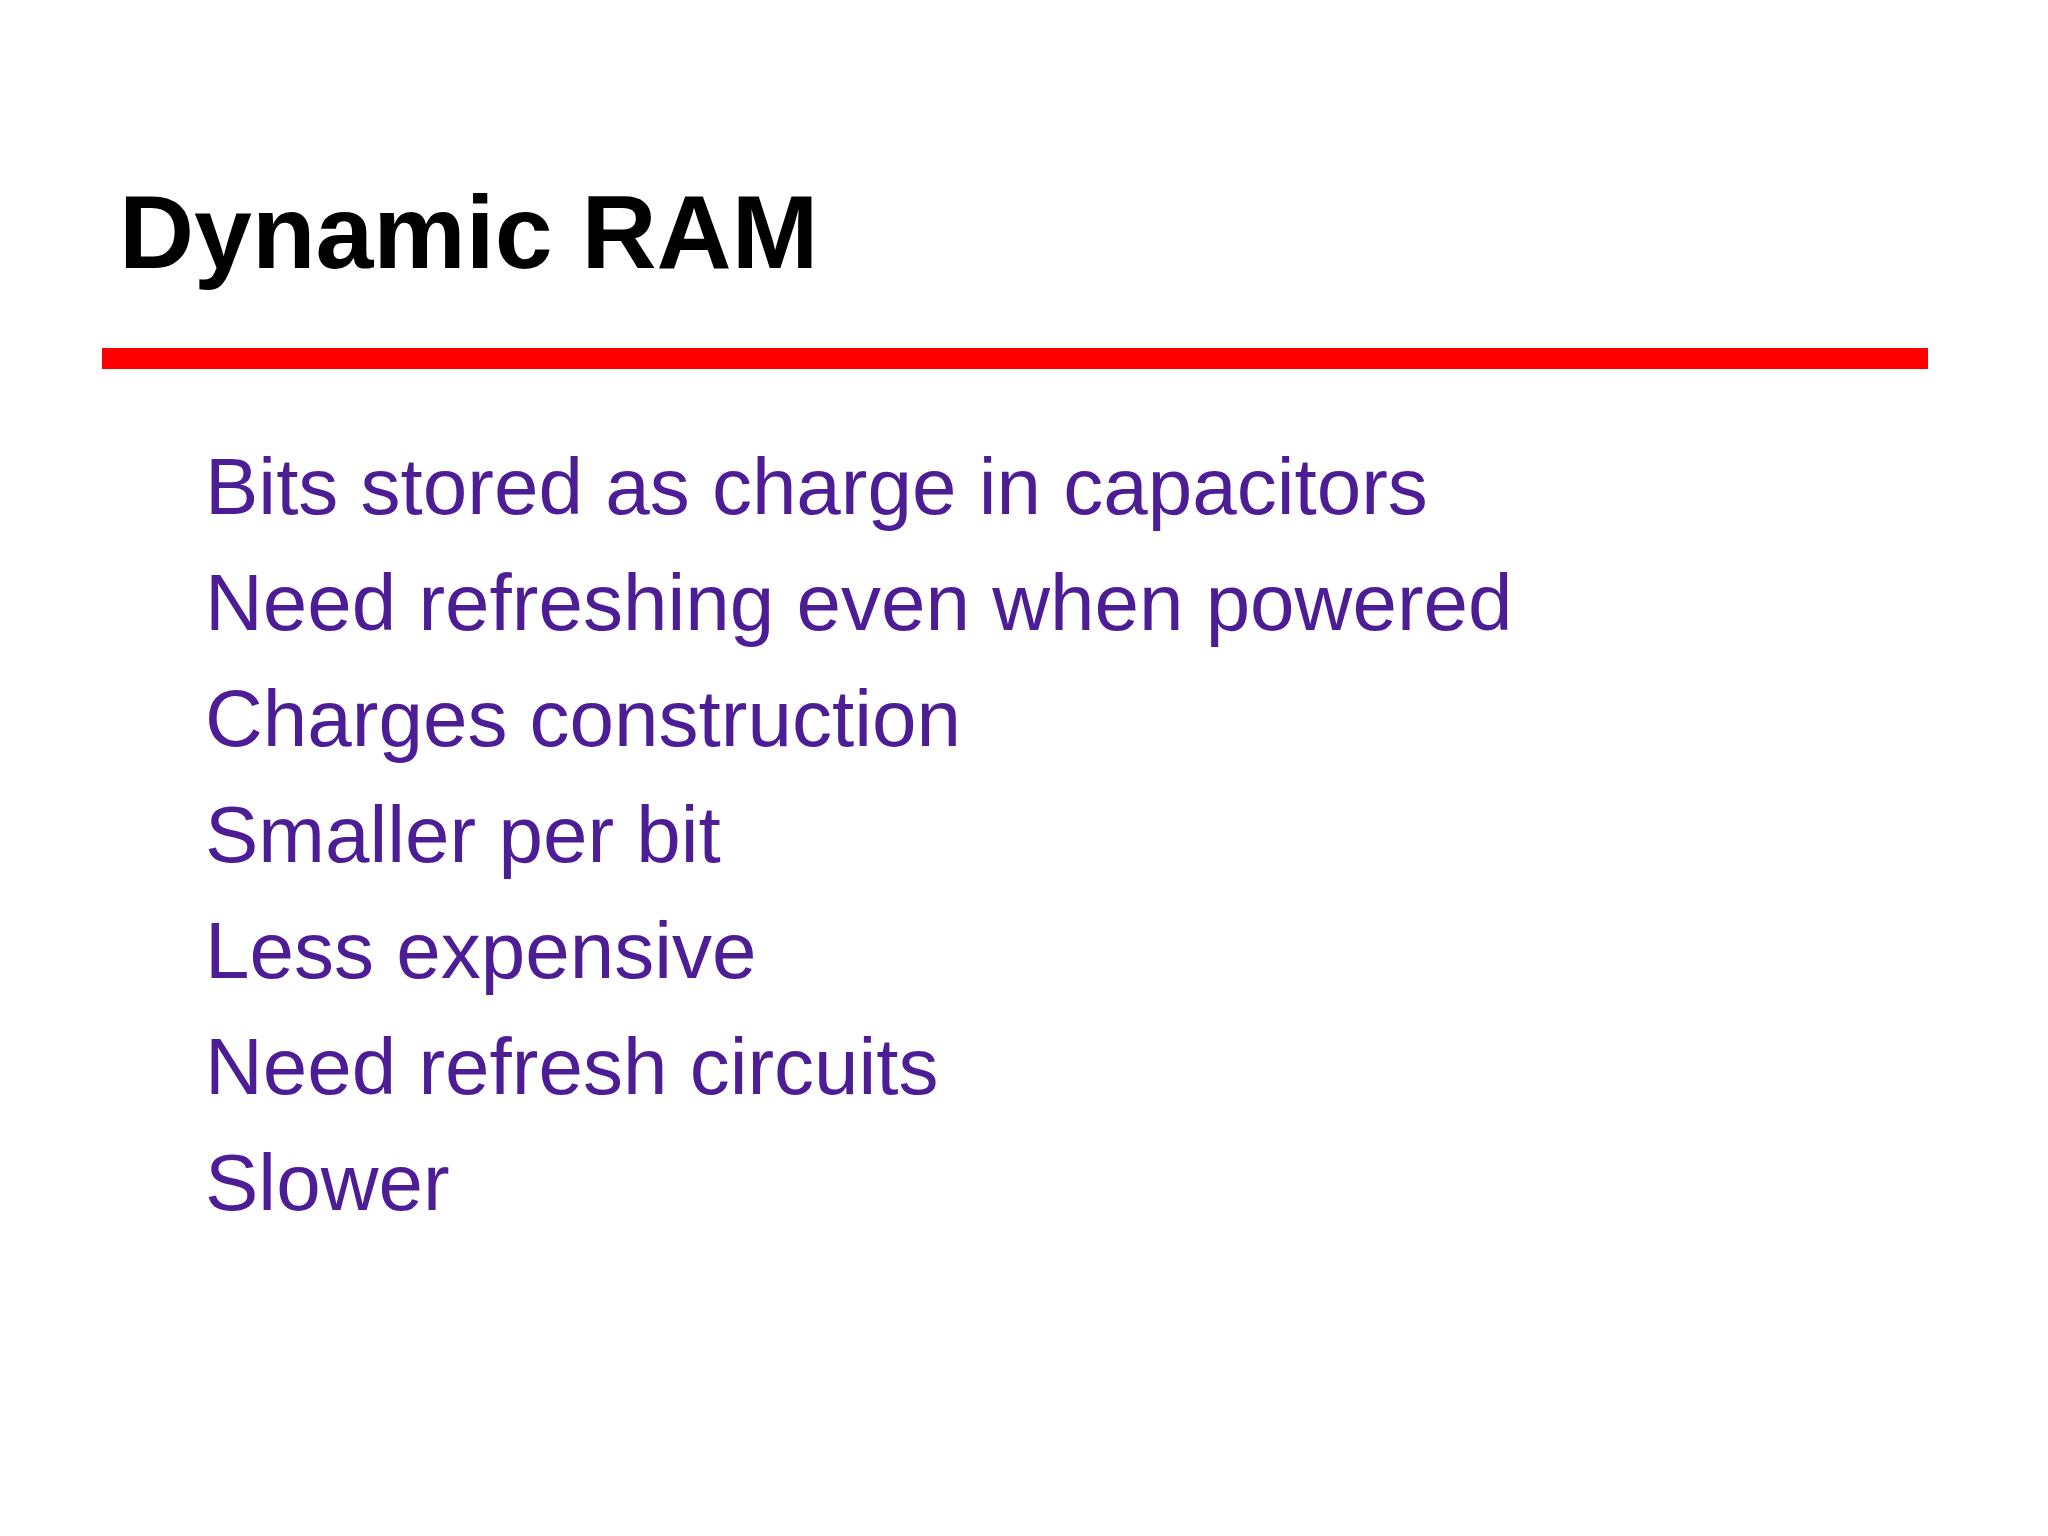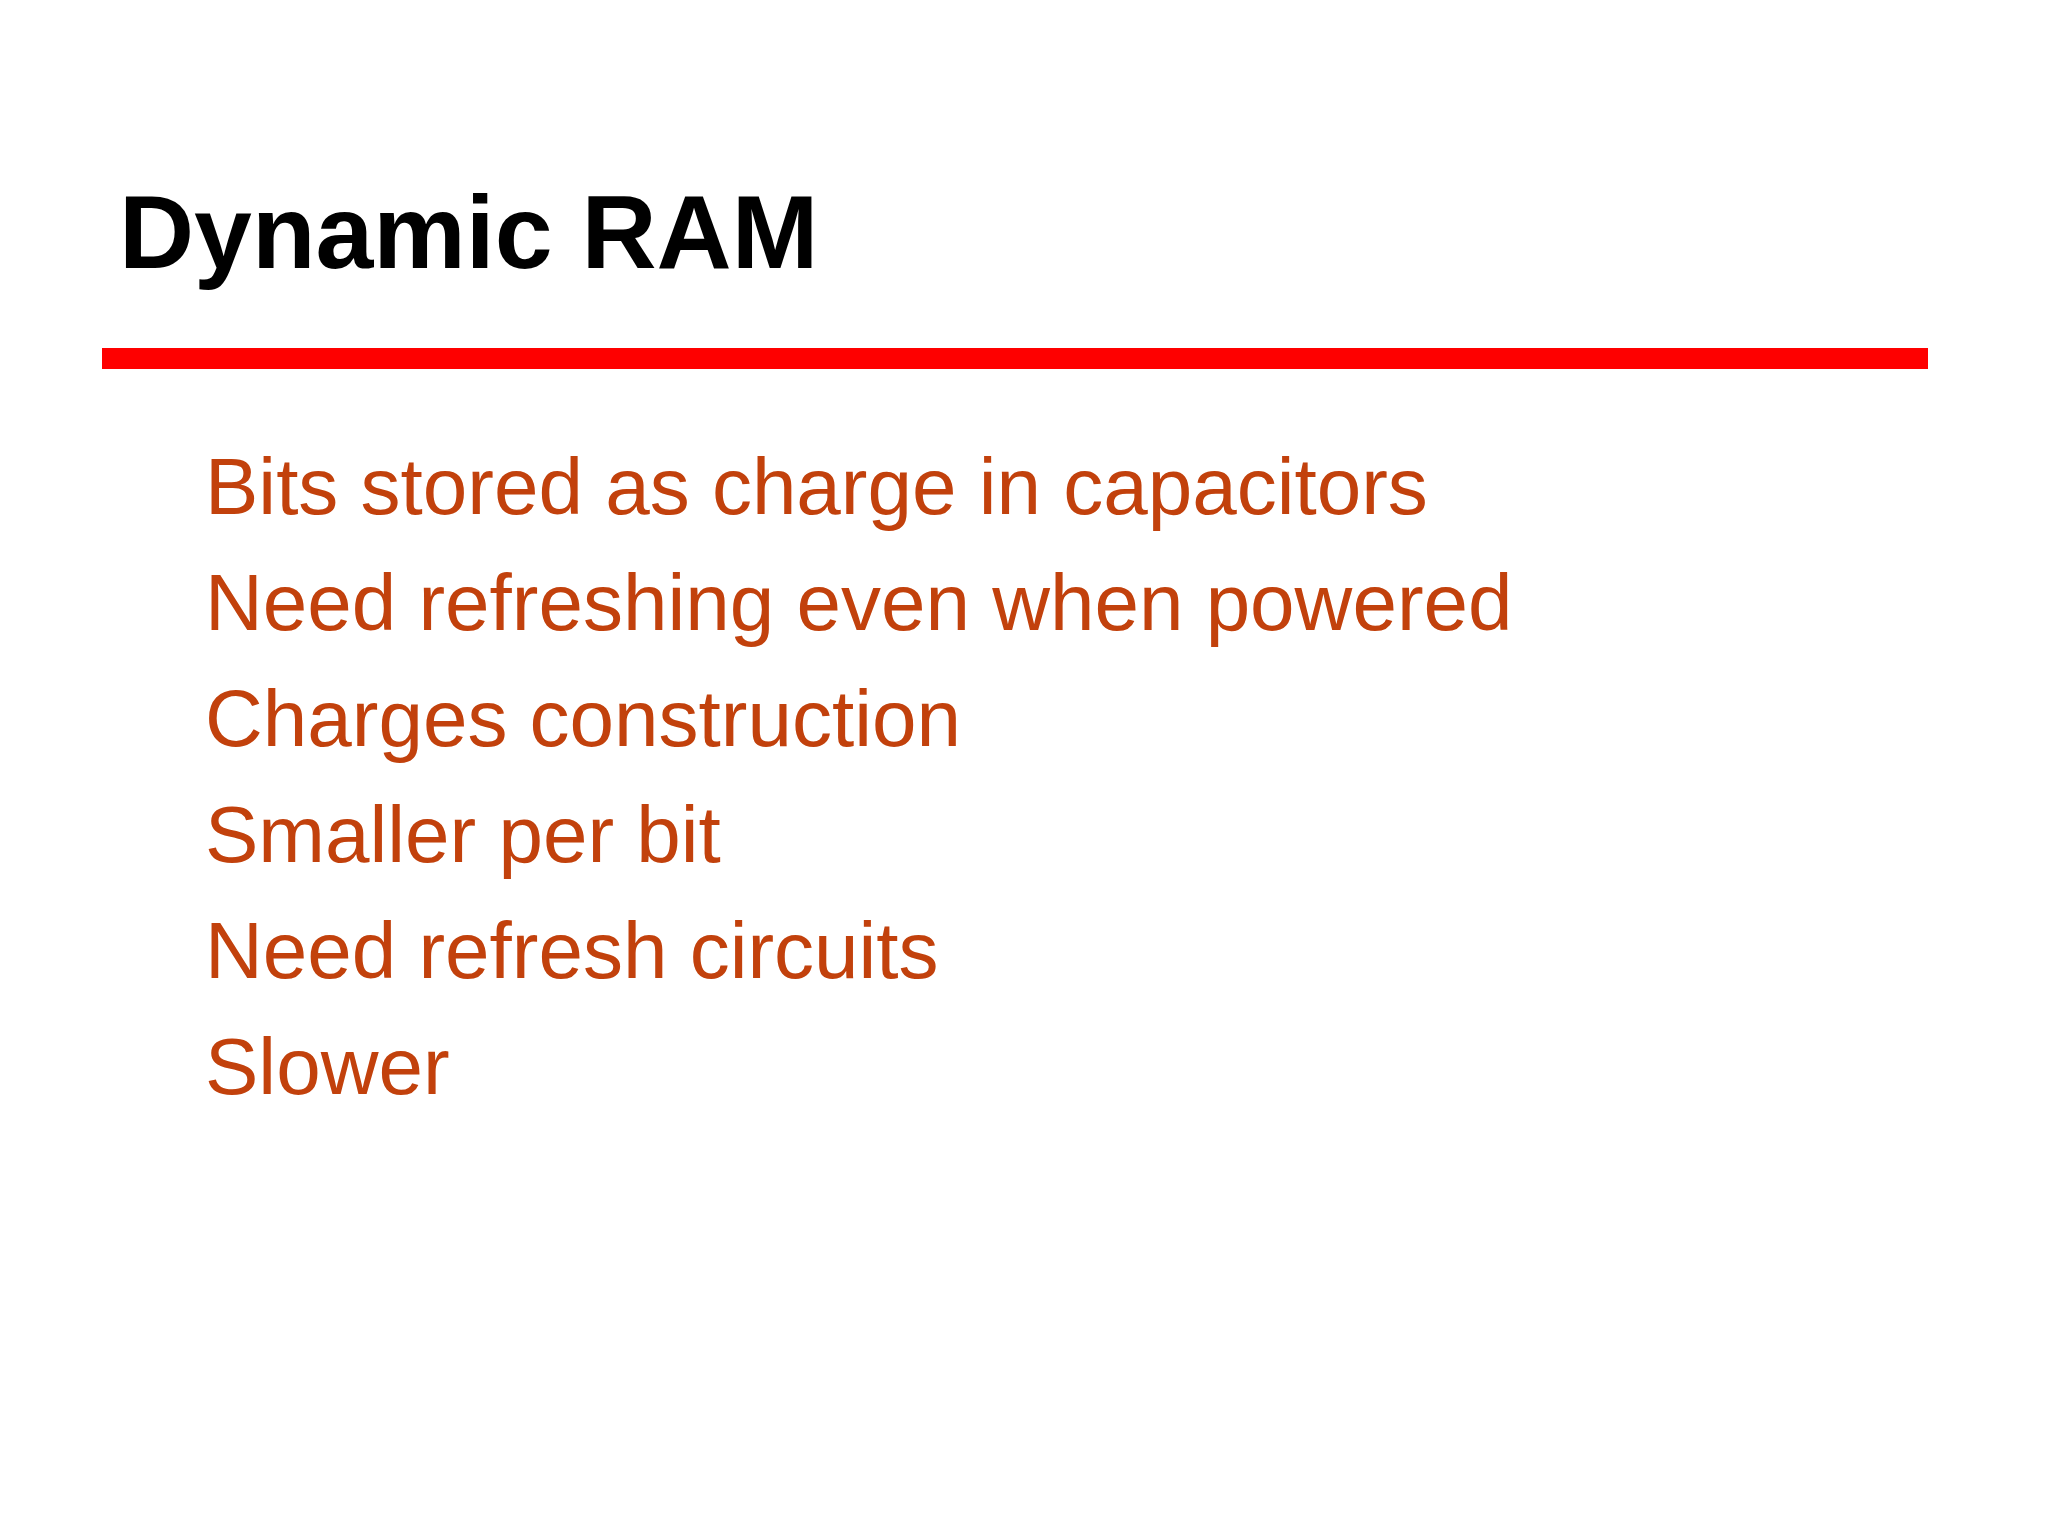--- a/index.html
+++ b/index.html
@@ -34,21 +34,21 @@
     top: 348px;
     width: 1826px;
     height: 21px;
     background: #fe0000; 
   }
   .bullet-list {
     position: absolute;
     left: 205px;
     top: 429px;
     width: 1700px;
-    color: #c2410c;
+    color: #4c1d95;
     font-size: 80px;
     line-height: 116px;
     font-weight: normal;
   }
   .bullet-line {
     white-space: nowrap;
   }
 </style>
 </head>
 <body>
@@ -57,17 +57,18 @@
 
   <div class="slide-title">Dynamic RAM</div>
 
   <div class="title-underline" style="background: rgb(254, 0, 0);"></div>
 
   <div class="bullet-list">
     <div class="bullet-line">Bits stored as charge in capacitors</div>
     <div class="bullet-line">Need refreshing even when powered</div>
     <div class="bullet-line">Charges construction</div>
     <div class="bullet-line">Smaller per bit</div>
+    <div class="bullet-line">Less expensive</div>
     <div class="bullet-line">Need refresh circuits</div>
     <div class="bullet-line">Slower</div>
   </div>
 
 </div>
 
 </body></html>

